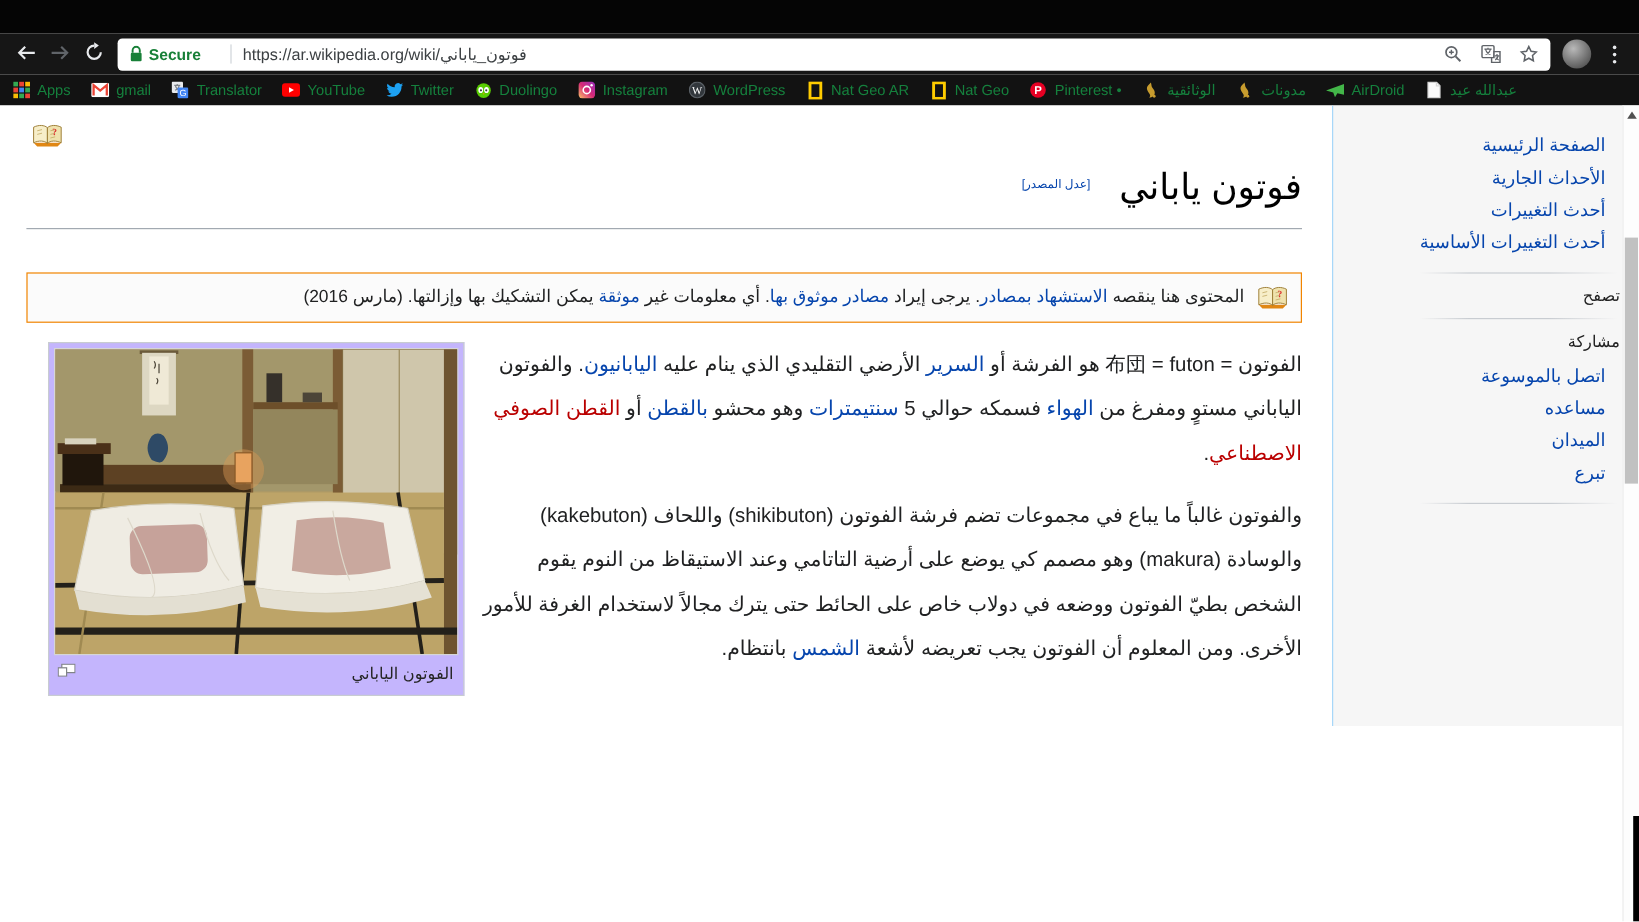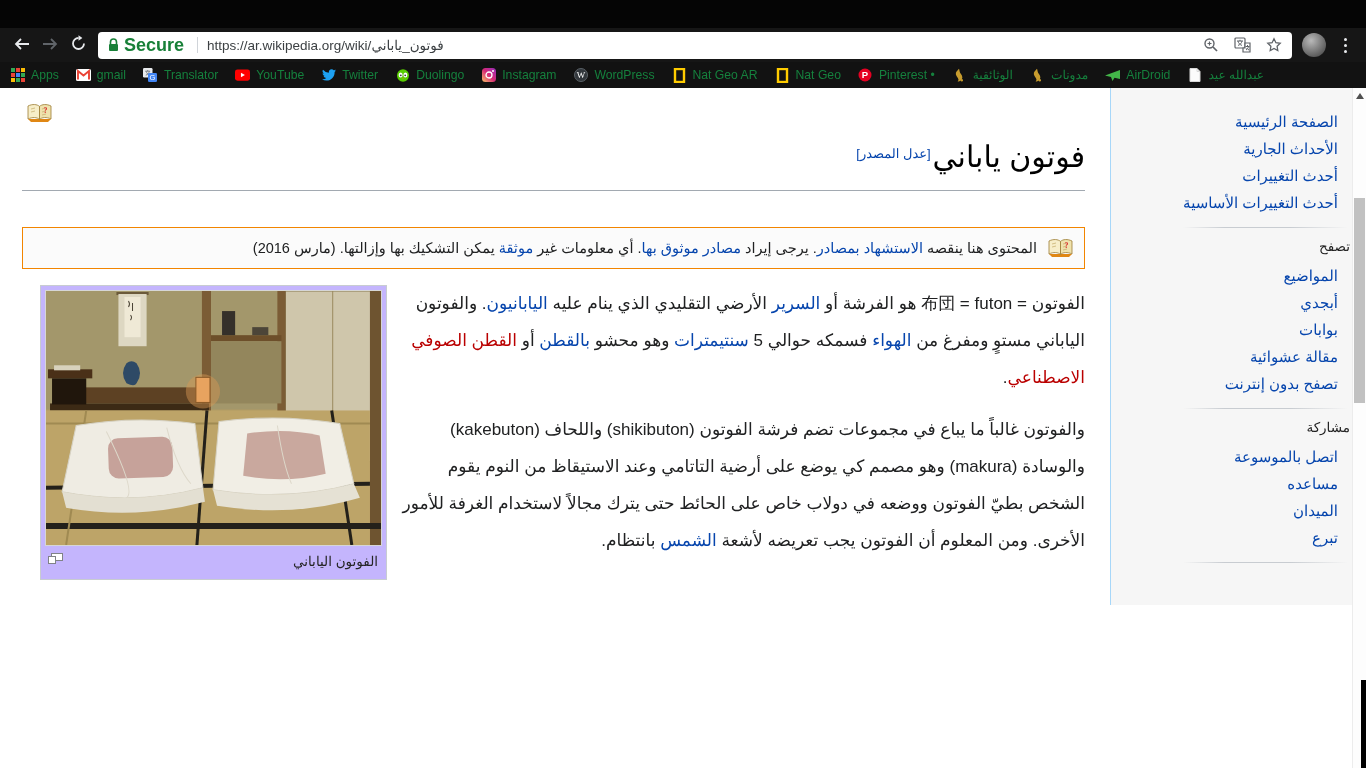--- a/index.html
+++ b/index.html
@@ -6,21 +6,21 @@
   html,body { width:1366px; height:768px; overflow:hidden; background:#fff;
     font-family:"Liberation Sans", sans-serif; }
 
   
   .tabstrip { height:28px; background:#050505; }
   .toolbar { height:34px; background:#161616; display:flex; align-items:center; padding:0 8px; }
   .navbtn { width:28px; height:28px; display:flex; align-items:center; justify-content:center;
             background:none; border:none; cursor:pointer; flex:none; }
   .omnibox { flex:1; height:27px; margin:0 10px 0 6px; background:#fff; border-radius:4px;
              display:flex; align-items:center; padding:0 10px; min-width:0; }
-  .secure-label { color:#188038; font-size:18px; font-weight:bold; margin:0 4px 0 5px; }
+  .secure-label { color:#188038; font-size:13px; font-weight:bold; margin:0 16px 0 5px; }
   .omni-sep { width:1px; height:16px; background:#d0d4d9; margin:0 9px; flex:none; }
   .url { flex:1; font-size:13.5px; color:#3c4043; direction:ltr; text-align:left;
          white-space:nowrap; overflow:hidden; }
   .omni-icons { display:flex; align-items:center; gap:15px; margin-left:8px; flex:none; }
   .omni-icons span { cursor:pointer; display:flex; }
   .avatar { width:24px; height:24px; border-radius:50%; flex:none; cursor:pointer;
             background:radial-gradient(circle at 38% 32%, #b9b9b9, #5a5a5a 75%); }
   .menu-dots { width:26px; height:26px; display:flex; flex-direction:column; gap:3px;
                align-items:center; justify-content:center; cursor:pointer; margin-left:6px; }
   .menu-dots i { width:3px; height:3px; border-radius:50%; background:#e8eaed; }
@@ -45,21 +45,21 @@
   .sb-divider { height:1px; margin:11px 4px 10px 26px;
                 background:linear-gradient(to left, rgba(200,204,209,0), #c8ccd1 35%, #c8ccd1 75%, rgba(200,204,209,0)); }
 
   
   .content { position:absolute; left:0; top:0; width:1110px; height:680px; background:#fff;
              direction:rtl; padding:0 25px 0 22px; }
   .float-book { position:absolute; top:15px; left:26px; }
 
   h1.page-title { margin-top:50px; font-size:30px; font-weight:normal; color:#000;
                   line-height:1.25; padding-bottom:14px; border-bottom:1px solid #a2a9b1; }
-  .edit-link { font-size:13px; color:#0645ad; cursor:pointer; margin-right:2px;
+  .edit-link { font-size:10px; color:#0645ad; cursor:pointer; margin-right:24px;
                vertical-align:9px;text-align:right; }
 
   .ambox { margin-top:36px; border:1px solid #f28500; background:#fbfbfb;
            display:flex; align-items:center; gap:10px; padding:8px 10px; }
   .ambox-text { font-size:14.5px; color:#202122; line-height:24px; }
 
   .article-body { margin-top:16px; font-size:17px; line-height:37px; color:#202122; }
   .article-body p + p { margin-top:15px; }
   .run-plain { color:#202122; }
   .run-link  { color:#0645ad; cursor:pointer; }
@@ -312,37 +312,20 @@
         </li>
         <li>
           <a>أحدث التغييرات</a>
         </li>
         <li>
           <a>أحدث التغييرات الأساسية</a>
         </li>
       </ul>
       <div class="sb-divider"></div>
       <div class="sb-header">تصفح</div>
-      <ul class="sb-list">
-        <li>
-          <a>المواضيع</a>
-        </li>
-        <li>
-          <a>أبجدي</a>
-        </li>
-        <li>
-          <a>بوابات</a>
-        </li>
-        <li>
-          <a>مقالة عشوائية</a>
-        </li>
-        <li>
-          <a>تصفح بدون إنترنت</a>
-        </li>
-      </ul>
       <div class="sb-divider"></div>
       <div class="sb-header">مشاركة</div>
       <ul class="sb-list">
         <li>
           <a>اتصل بالموسوعة</a>
         </li>
         <li>
           <a>مساعده</a>
         </li>
         <li>

